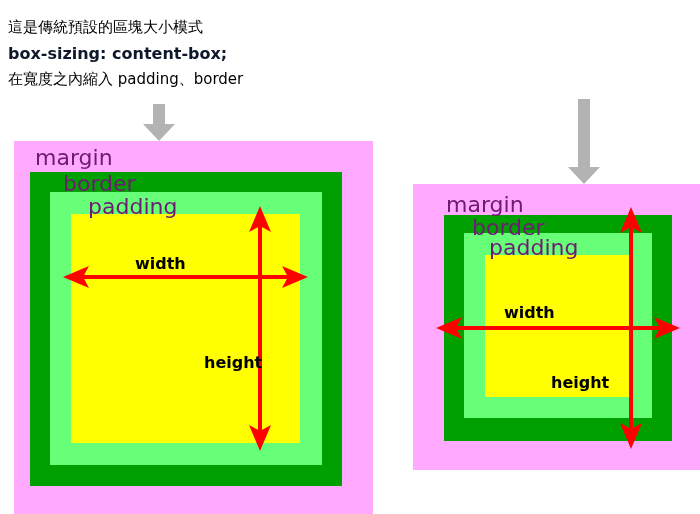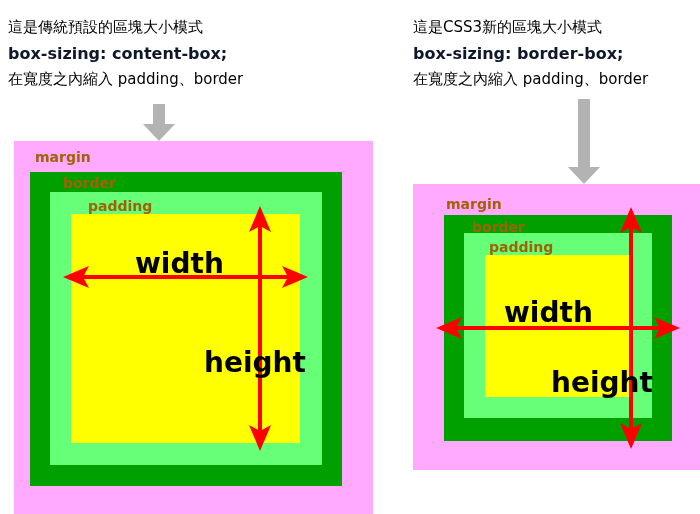--- a/index.html
+++ b/index.html
@@ -39,54 +39,49 @@
 
   
   .boxlayer{position:absolute;}
   .margin-box{background:#ffaaff;}
   .border-box{background:#00a000;}
   .padding-box{background:#66ff77;}
   .content-box{background:#ffff00;}
 
   .boxlabel{
     position:absolute;
-    font-size:14px;
-    font-weight:bold;
-    color:#a16207;
+    font-size:22px;
+    font-weight:normal;
+    color:#701a75;
     white-space:nowrap;
     line-height:17px;
   }
 
   .dimlabel{
     position:absolute;
-    font-size:28px;
+    font-size:16px;
     font-weight:bold;
     color:#000000;
     white-space:nowrap;
     line-height:22px;
   }
 
   .arrow-svg{position:absolute;overflow:visible;}
 </style>
 </head>
 <body>
 
 <div class="stage">
 
   <div class="caption" id="caption-left">
     <div class="cap-line">這是傳統預設的區塊大小模式</div>
     <div class="cap-code">box-sizing: content-box;</div>
     <div class="cap-line">在寬度之內縮入  padding、border</div>
   </div>
 
-  <div class="caption" id="caption-right">
-    <div class="cap-line">這是CSS3新的區塊大小模式</div>
-    <div class="cap-code">box-sizing: border-box;</div>
-    <div class="cap-line">在寬度之內縮入  padding、border</div>
-  </div>
 
   <div class="grey-arrow" style="left:142px;top:104px;">
     <svg width="34" height="38" viewBox="0 0 34 38">
       <polygon points="11,0 23,0 23,20 33,20 17,37 1,20 11,20" fill="#b3b3b3"></polygon>
     </svg>
   </div>
 
   <div class="grey-arrow" style="left:567px;top:99px;">
     <svg width="34" height="86" viewBox="0 0 34 86">
       <polygon points="11,0 23,0 23,68 33,68 17,85 1,68 11,68" fill="#b3b3b3"></polygon>

